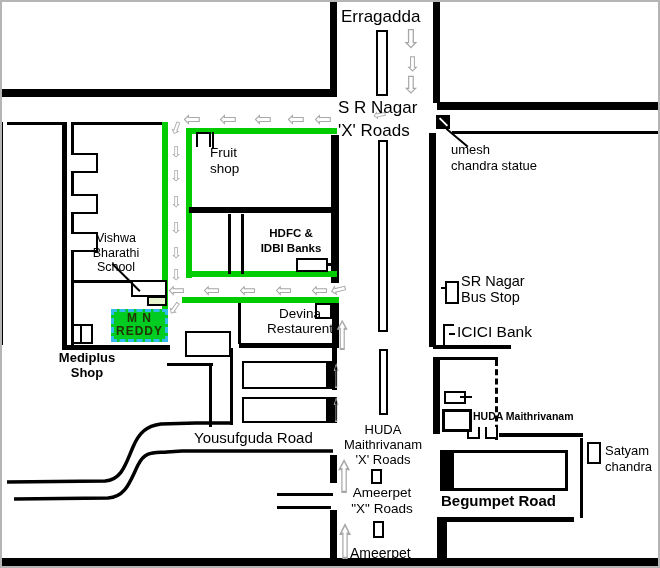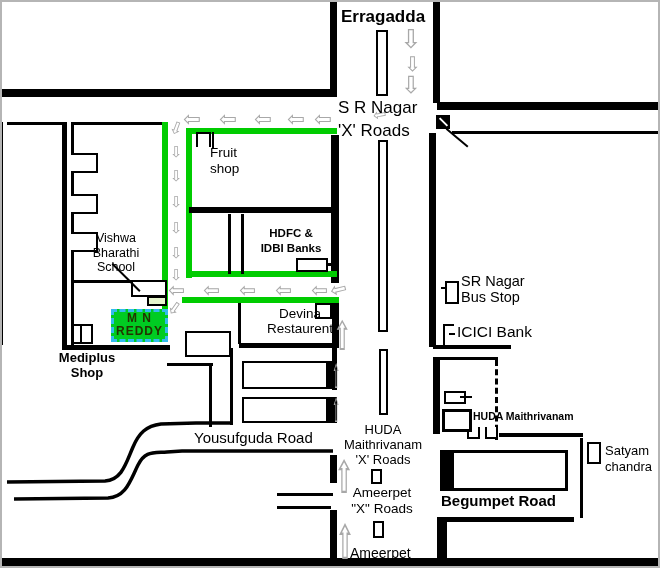--- a/index.html
+++ b/index.html
@@ -149,23 +149,25 @@
   <span class="ar" style="left:330px;top:279px;font-size:20px;transform:rotate(-14deg);">⇦</span>
 
   <span class="ar" style="left:167px;top:300px;font-size:17px;transform:rotate(35deg);">⇩</span>
 
   <span class="ar" style="left:333px;top:316px;font-size:30px;transform:scale(.75,1.35);transform-origin:top left;">⇧</span>
   <span class="ar" style="left:332px;top:361px;font-size:22px;transform:scale(.45,1.5);transform-origin:top left;">⇧</span>
   <span class="ar" style="left:332px;top:395px;font-size:22px;transform:scale(.45,1.5);transform-origin:top left;">⇧</span>
   <span class="ar" style="left:334px;top:455px;font-size:30px;transform:scale(.8,1.5);transform-origin:top left;">⇧</span>
   <span class="ar" style="left:335px;top:519px;font-size:30px;transform:scale(.8,1.6);transform-origin:top left;">⇧</span>
 
-  <div class="lbl" style="left:341px;top:7px;font-size:17px;font-weight:bold;">Erragadda</div>
+  <div class="lbl" style="left:341px;top:7px;font-size:17px;">Erragadda</div>
   <div class="lbl" style="left:338px;top:96px;font-size:17px;line-height:23px;">S R Nagar
 'X' Roads</div>
+  <div class="lbl" style="left:451px;top:142px;font-size:13px;line-height:16px;">umesh
+chandra statue</div>
   <div class="lbl" style="left:210px;top:145px;font-size:13.5px;line-height:16px;">Fruit
 shop</div>
   <div class="lbl" style="left:258px;top:226px;width:66px;text-align:center;font-size:11.5px;font-weight:bold;line-height:14.5px;">HDFC &amp;
 IDBI Banks</div>
   <div class="lbl" style="left:84px;top:231px;width:64px;text-align:center;font-size:12.5px;line-height:14.5px;">Vishwa
 Bharathi
 School</div>
   <div class="lbl" style="left:461px;top:273px;font-size:14.5px;line-height:16px;">SR Nagar
 Bus Stop</div>
   <div class="lbl" style="left:256px;top:307px;width:88px;text-align:center;font-size:13.5px;line-height:14.5px;">Devina

